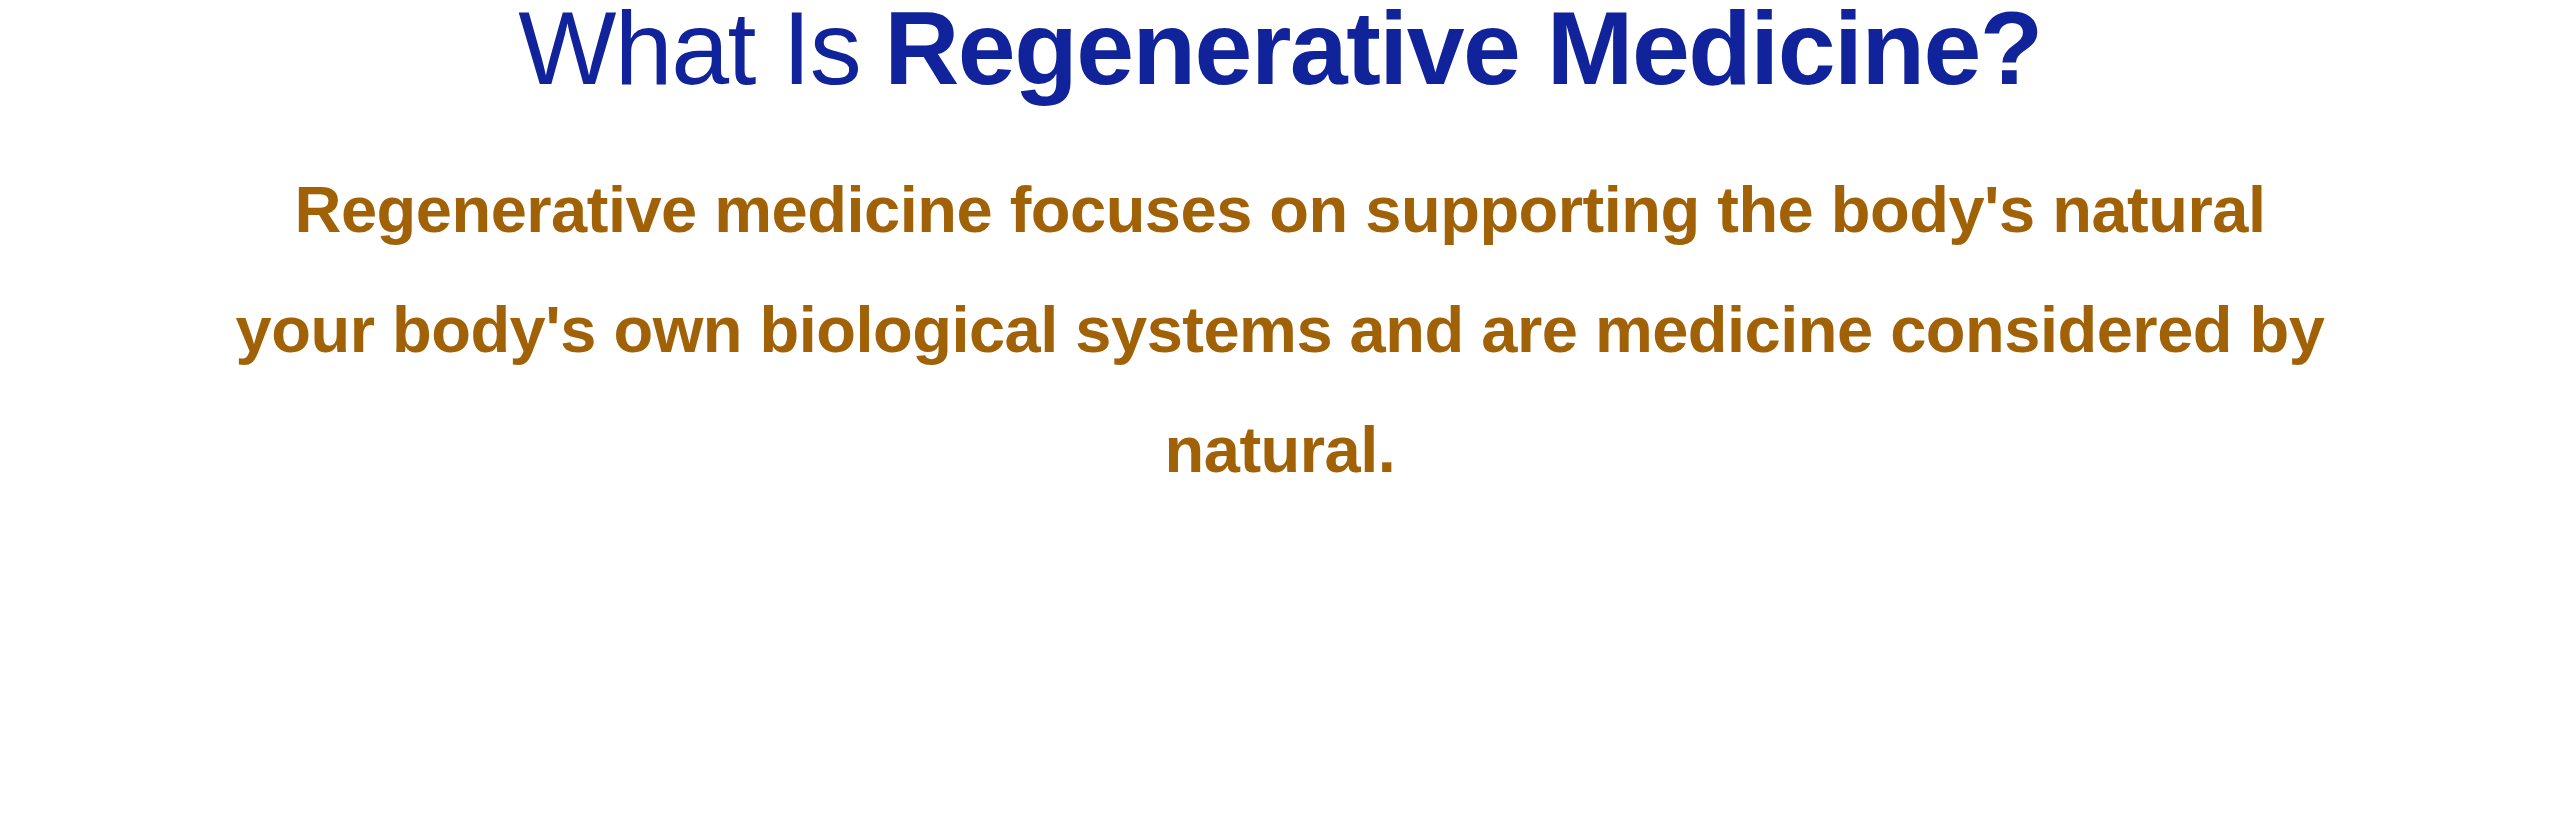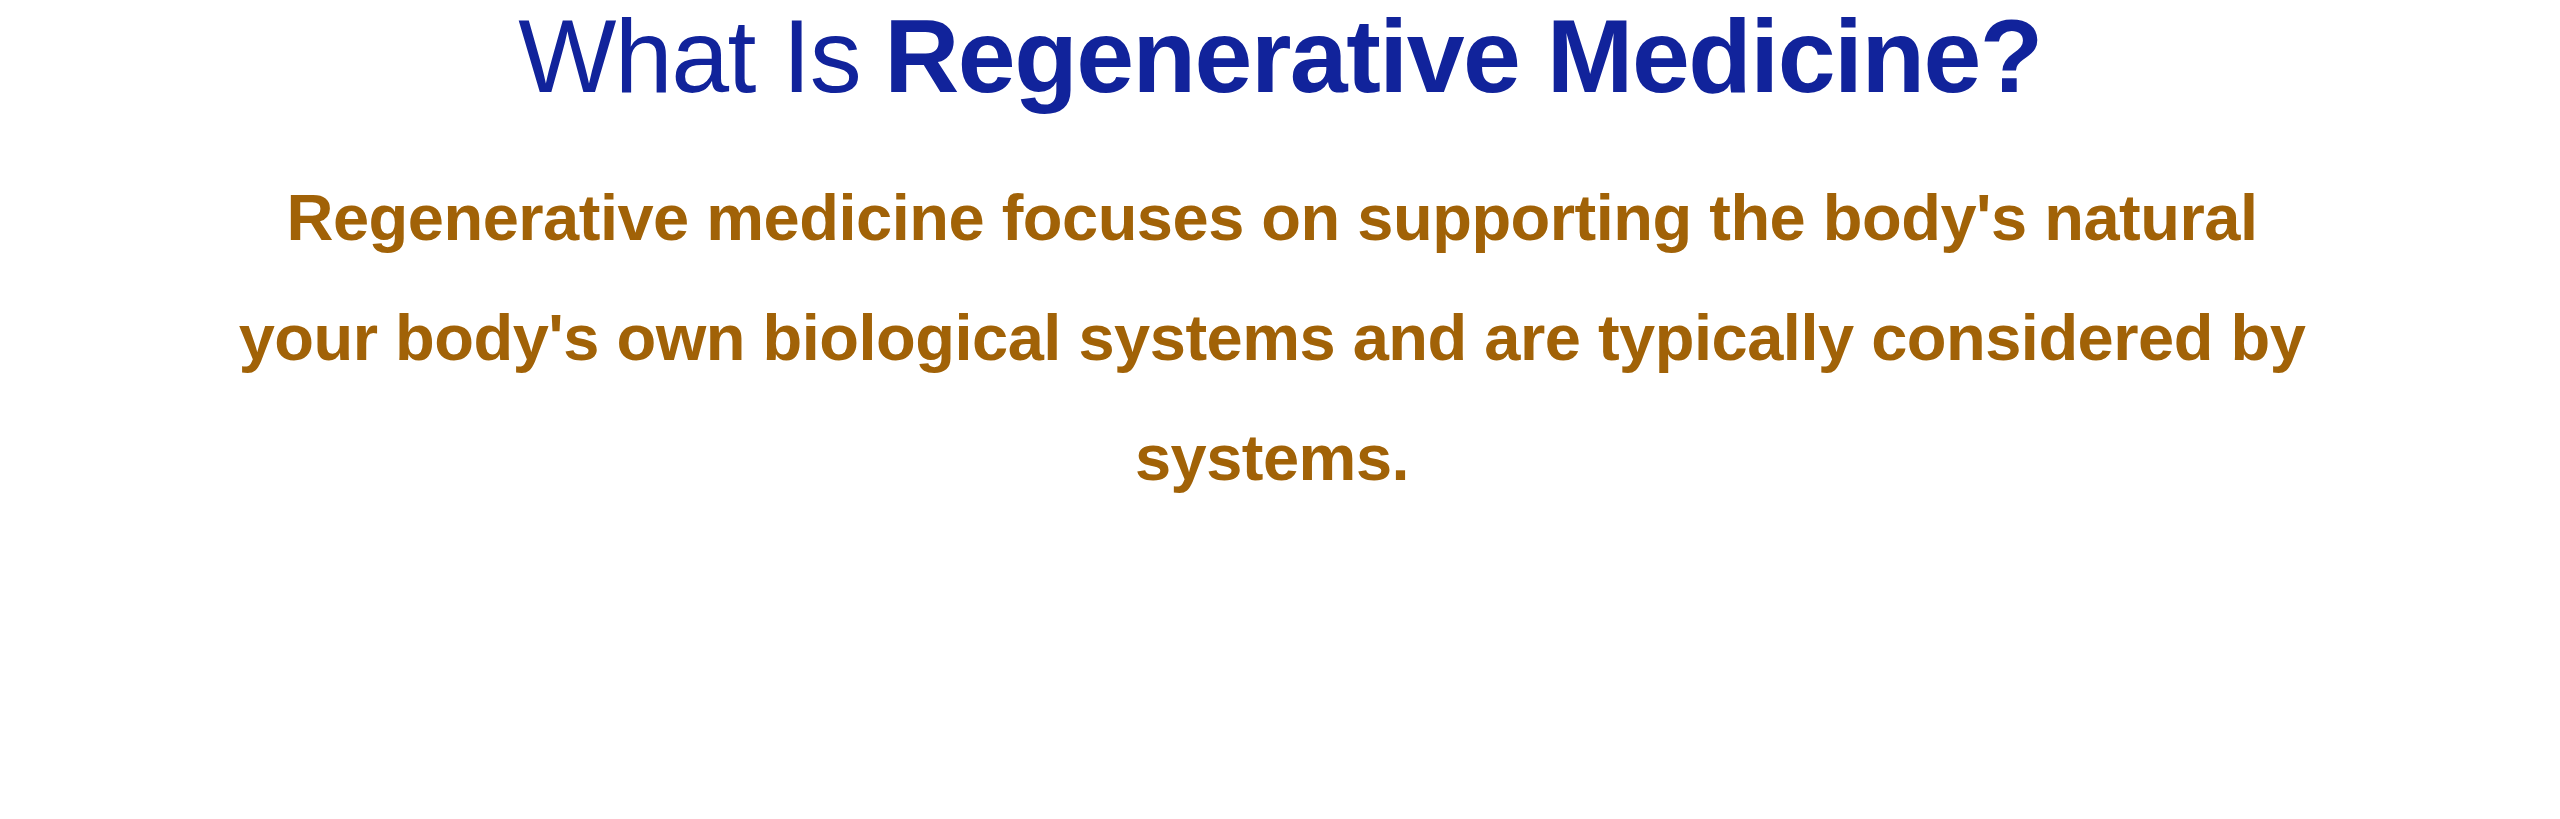--- a/index.html
+++ b/index.html
@@ -15,24 +15,24 @@
     font-family: "Liberation Sans", "DejaVu Sans", sans-serif;
     -webkit-font-smoothing: antialiased;
   }
 
   .section {
     width: 2560px;
     height: 819px;
     box-sizing: border-box;
     display: flex;
     flex-direction: column;
-    align-items: flex-end;
+    align-items: flex-start;
     justify-content: flex-start;
     background: #ffffff;
-    padding: 8px;
+    padding: 0;
   }
 
   .heading {
     margin: 0;
     padding: 0;
     width: 100%;
     text-align: center;
     color: #11239B;
     font-size: 104px;
     line-height: 108px;
@@ -77,17 +77,17 @@
 <body>
 
 <div class="section">
 
   <h1 class="heading">
     <span class="thin">What Is</span><span class="spacer"></span><span class="bold">Regenerative Medicine?</span>
   </h1>
 
   <div class="body-copy">
     <span class="line">Regenerative medicine focuses on supporting the body's natural</span>
-    <span class="line">your body's own biological systems and are typically considered by</span>
-    <span class="line">systems.</span>
+    <span class="line">your body's own biological systems and are medicine considered by</span>
+    <span class="line">natural.</span>
   </div>
 
 </div>
 
 </body></html>

